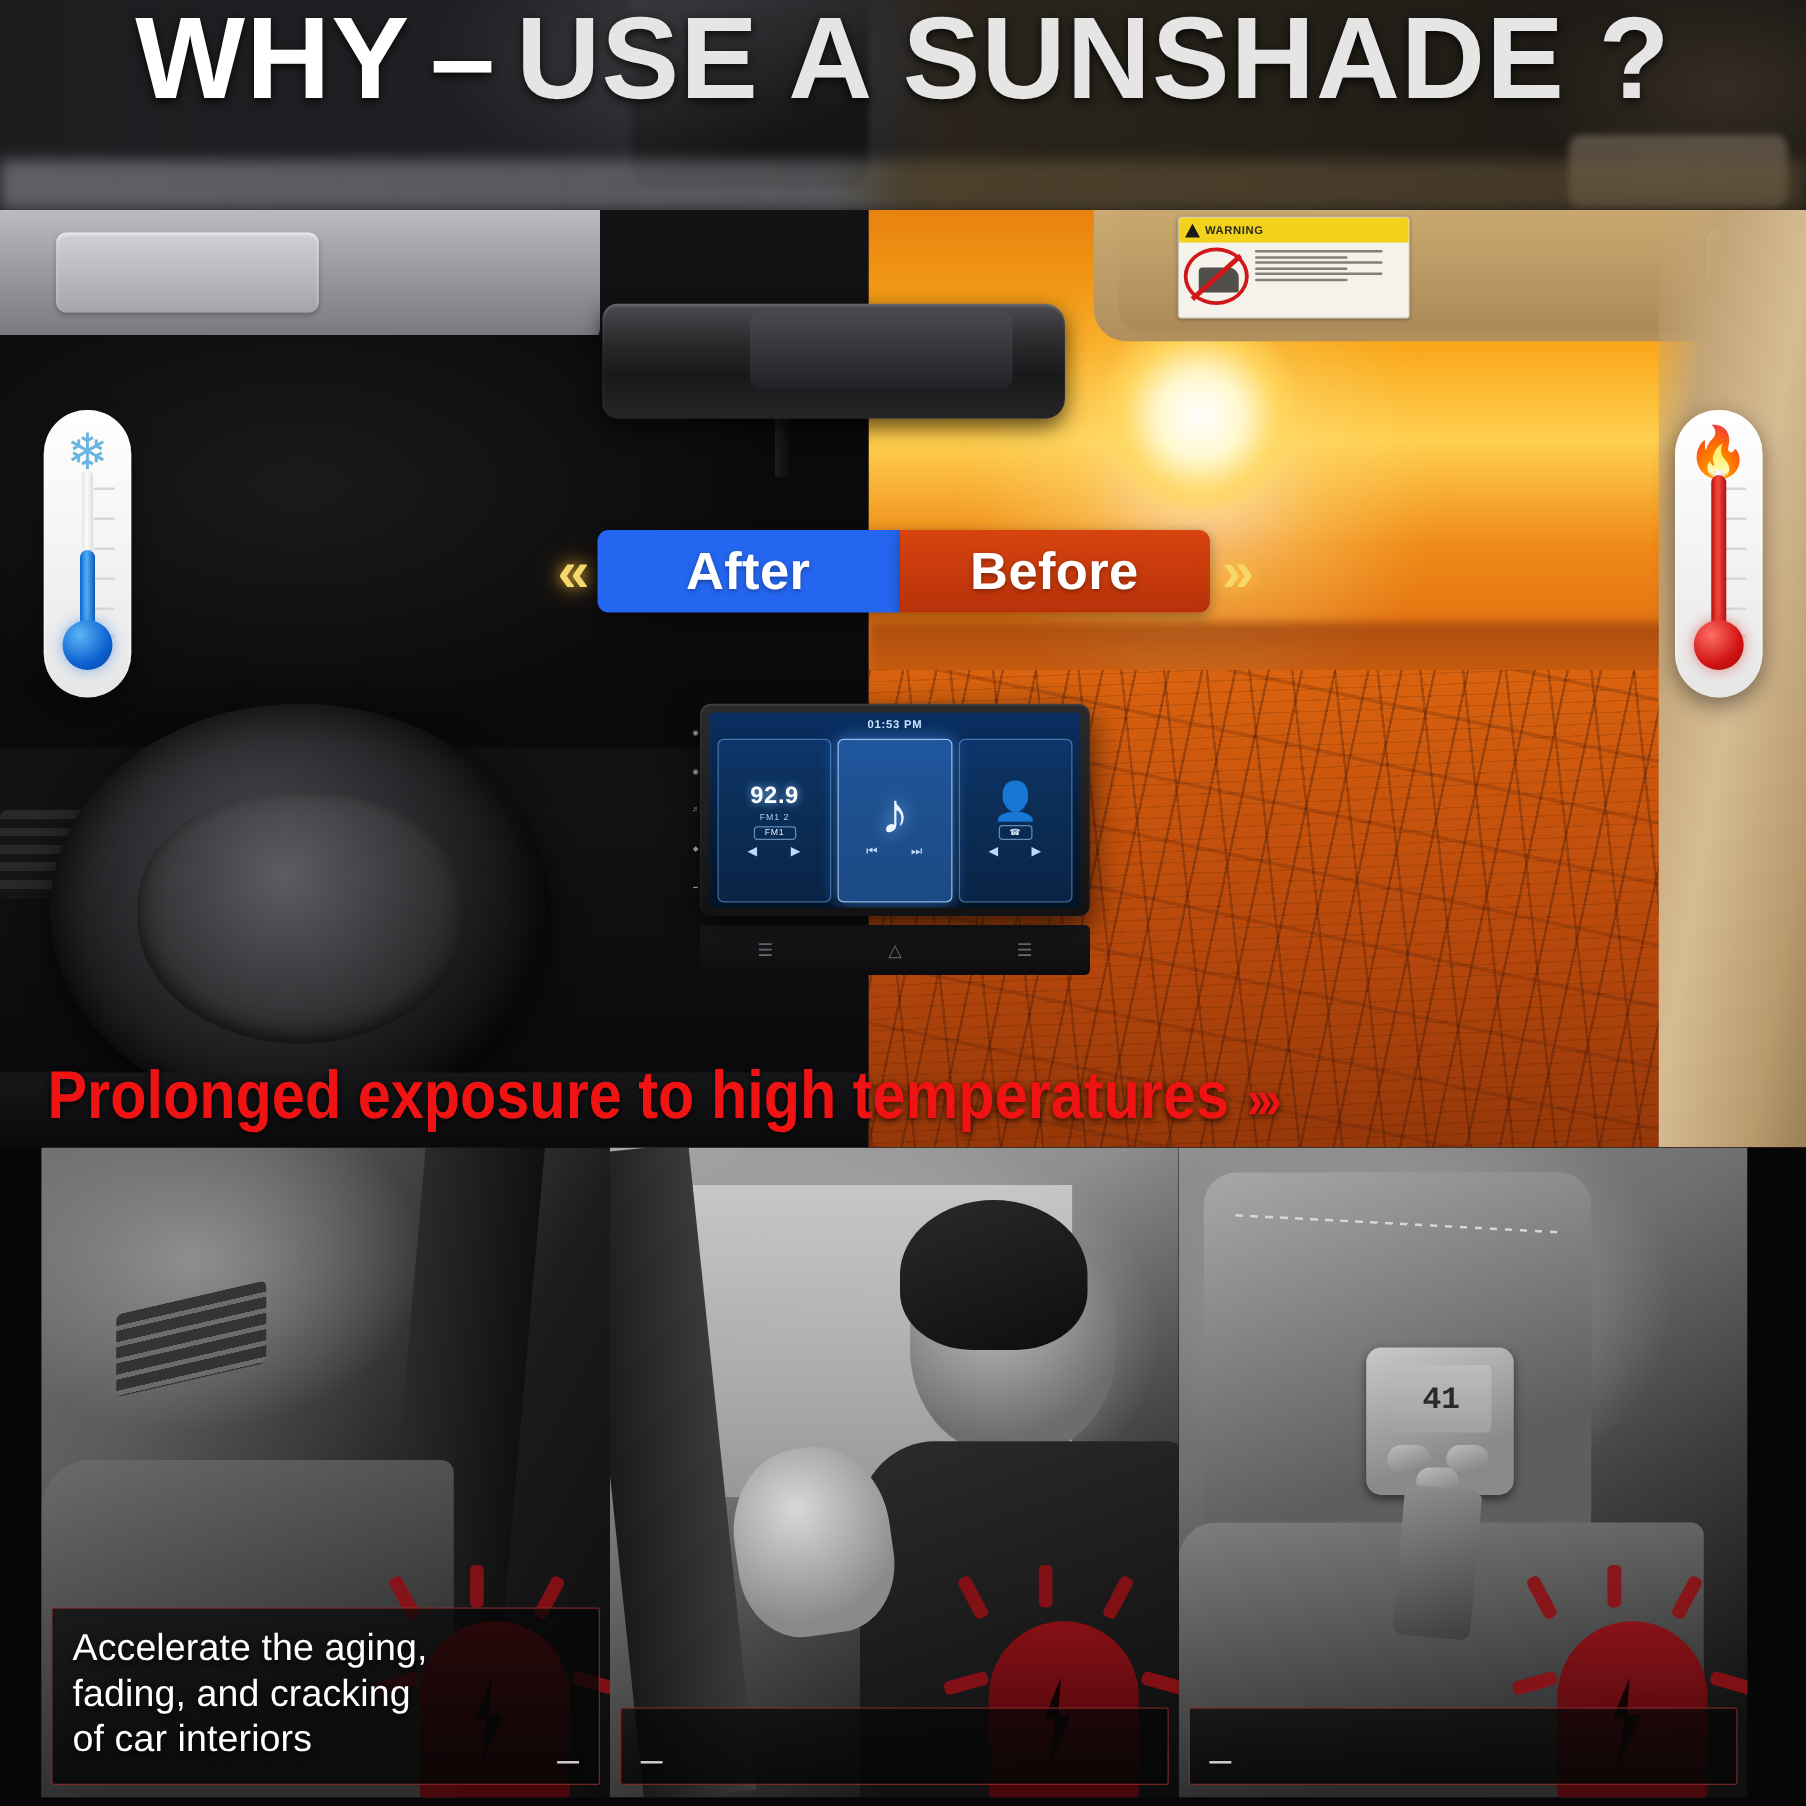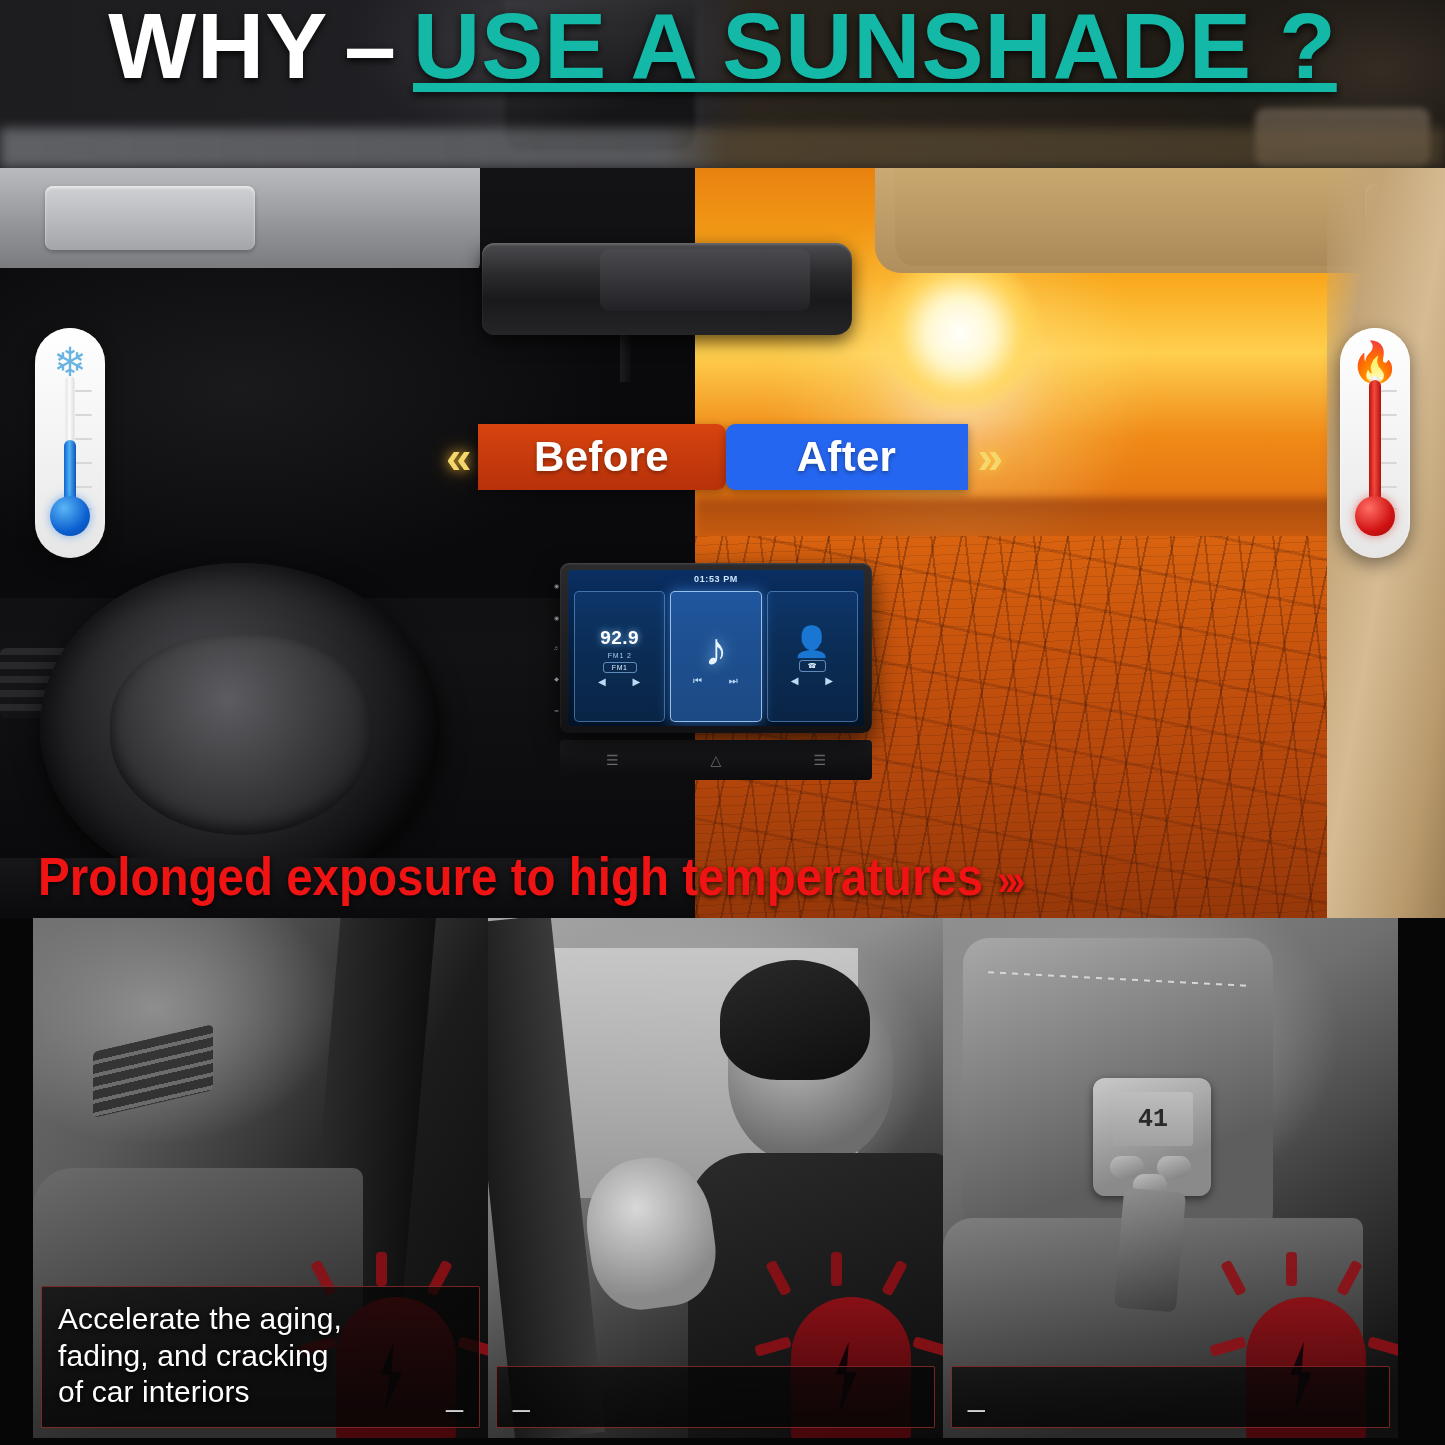--- a/index.html
+++ b/index.html
@@ -33,21 +33,21 @@
     background:linear-gradient(180deg,#6f6254,#50463a);border-radius:10px;filter:blur(3px);opacity:.75;
   }
   .title{
     position:absolute;left:0;top:0;width:100%;height:168px;
     display:flex;justify-content:center;gap:0;
     font-size:93px;font-weight:700;letter-spacing:1px;line-height:1;
     white-space:nowrap;z-index:4;
   }
   .title .t-why{color:#ffffff;text-shadow:0 3px 7px rgba(0,0,0,.85);}
   .title .t-dash{color:#ffffff;margin:0 16px;text-shadow:0 3px 7px rgba(0,0,0,.85);}
-  .title .t-red{color:#14b8a6;text-shadow:0 3px 8px rgba(0,0,0,.8);text-decoration:underline;}
+  .title .t-red{color:#e5e5e5;text-shadow:0 3px 8px rgba(0,0,0,.8);}
 
   
   .hero{position:absolute;left:0;top:168px;width:1445px;height:750px;overflow:hidden;}
 
   
   .hero-left{
     position:absolute;left:0;top:0;width:695px;height:750px;overflow:hidden;
     background:linear-gradient(180deg,#131315 0%,#0d0d0f 38%,#121214 64%,#08080a 100%);
   }
   .hl-visor{
@@ -486,20 +486,39 @@
     <div class="hero-right">
       <div class="hr-sky"></div>
       <div class="hr-sunglow"></div>
       <div class="hr-sun"></div>
       <div class="hr-ridge"></div>
       <div class="hr-ground"></div>
       <div class="hr-headliner"></div>
       <div class="hr-visor">
         <div class="hr-visor-pocket"></div>
       </div>
+      <div class="warn-label">
+        <div class="warn-head">
+          <span class="warn-tri"></span>
+          <span>WARNING</span>
+        </div>
+        <div class="warn-body">
+          <div class="warn-icon">
+              <span></span>
+            </div>
+          <div class="warn-lines">
+            <i class="m"></i>
+              <i class="s"></i>
+              <i class="m"></i>
+              <i class="s"></i>
+              <i class="m"></i>
+              <i class="s"></i>
+          </div>
+        </div>
+      </div>
       <div class="hr-pillar"></div>
     </div>
 
     <div class="mirror-stem"></div>
     <div class="mirror"></div>
 
     <div class="thermo cold">
       <span class="glyph">❄</span>
       <div class="ticks">
         <i style="top:6px"></i>
@@ -524,22 +543,22 @@
           <i style="top:102px"></i>
           <i style="top:124px"></i>
       </div>
       <div class="tube"></div>
       <div class="merc"></div>
       <div class="bulb"></div>
     </div>
 
     <div class="ab-row">
       <span class="chev">«</span>
+      <span class="badge after">After</span>
       <span class="badge before">Before</span>
-      <span class="badge after">After</span>
       <span class="chev">»</span>
     </div>
 
     <div class="headunit">
       <div class="hu-side">
         <span>◉</span>
         <span>◉</span>
         <span>♬</span>
         <span>◆</span>
         <span>━</span>

